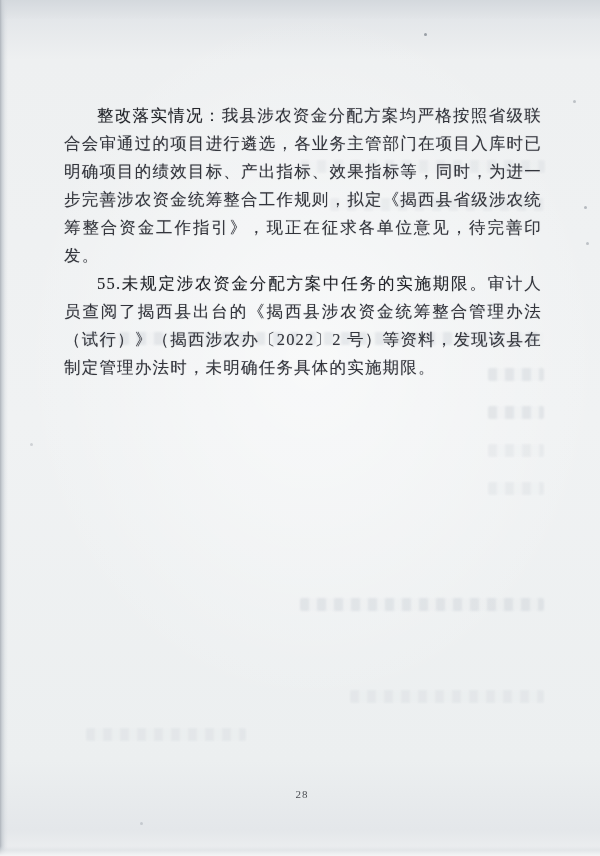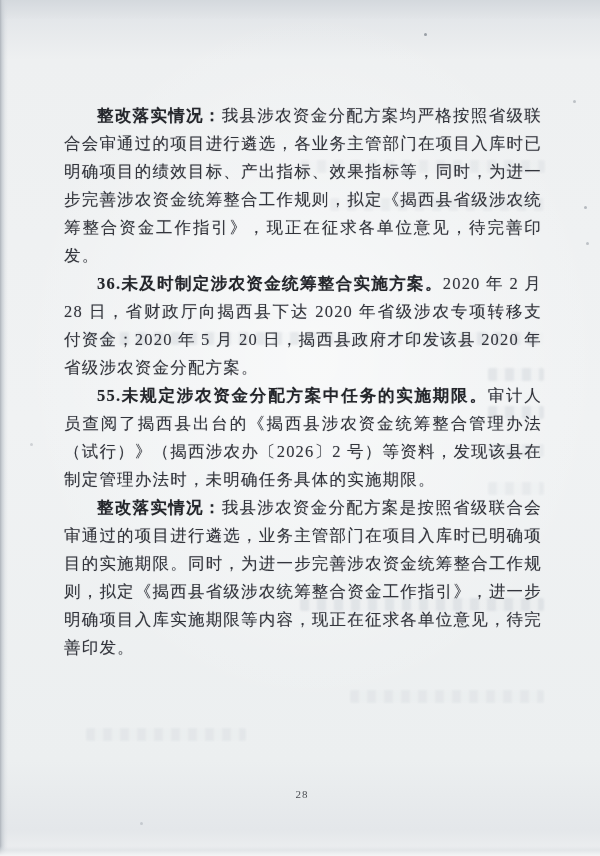--- a/index.html
+++ b/index.html
@@ -55,21 +55,21 @@
     text-align: justify;
     text-justify: inter-ideograph;
     text-shadow: 0 0 1px rgba(70,72,80,0.35);
   }
   .text-block p {
     margin: 0;
     padding: 0;
     text-indent: 2em;
   }
   .text-block .lead {
-    font-weight: 700;
+    font-weight: 400;
     color: #24262b;
   }
 
   
   .pageno {
     position: absolute;
     left: 4px; right: 0;
     top: 788px;
     text-align: center;
     font-size: 11px;
@@ -121,23 +121,21 @@
   <div class="speck" style="left:424px; top:33px;"></div>
   <div class="speck" style="left:573px; top:100px; opacity:.6;"></div>
   <div class="speck" style="left:584px; top:206px; opacity:.7;"></div>
   <div class="speck" style="left:586px; top:242px; opacity:.6;"></div>
   <div class="speck" style="left:30px; top:443px; opacity:.4;"></div>
   <div class="speck" style="left:140px; top:822px; opacity:.4;"></div>
 
   <main class="text-block">
     <p><b class="lead">整改落实情况：</b><span>我县涉农资金分配方案均严格按照省级联合会审通过的项目进行遴选，各业务主管部门在项目入库时已明确项目的绩效目标、产出指标、效果指标等，同时，为进一步完善涉农资金统筹整合工作规则，拟定《揭西县省级涉农统筹整合资金工作指引》，现正在征求各单位意见，待完善印发。</span></p>
 
-    <p><b class="lead">36.未及时制定涉农资金统筹整合实施方案。</b><span>2020 年 2 月 28 日，省财政厅向揭西县下达 2020 年省级涉农专项转移支付资金；2020 年 5 月 20 日，揭西县政府才印发该县 2020 年省级涉农资金分配方案。</span></p>
 
 
-    <p><b class="lead">55.未规定涉农资金分配方案中任务的实施期限。</b><span>审计人员查阅了揭西县出台的《揭西县涉农资金统筹整合管理办法（试行）》（揭西涉农办〔2026〕2 号）等资料，发现该县在制定管理办法时，未明确任务具体的实施期限。</span></p>
+    <p><b class="lead">55.未规定涉农资金分配方案中任务的实施期限。</b><span>审计人员查阅了揭西县出台的《揭西县涉农资金统筹整合管理办法（试行）》（揭西涉农办〔2022〕2 号）等资料，发现该县在制定管理办法时，未明确任务具体的实施期限。</span></p>
 
-    <p><b class="lead">整改落实情况：</b><span>我县涉农资金分配方案是按照省级联合会审通过的项目进行遴选，业务主管部门在项目入库时已明确项目的实施期限。同时，为进一步完善涉农资金统筹整合工作规则，拟定《揭西县省级涉农统筹整合资金工作指引》，进一步明确项目入库实施期限等内容，现正在征求各单位意见，待完善印发。</span></p>
   </main>
 
   <div class="pageno">28</div>
 
 </div>
 
 </body></html>

